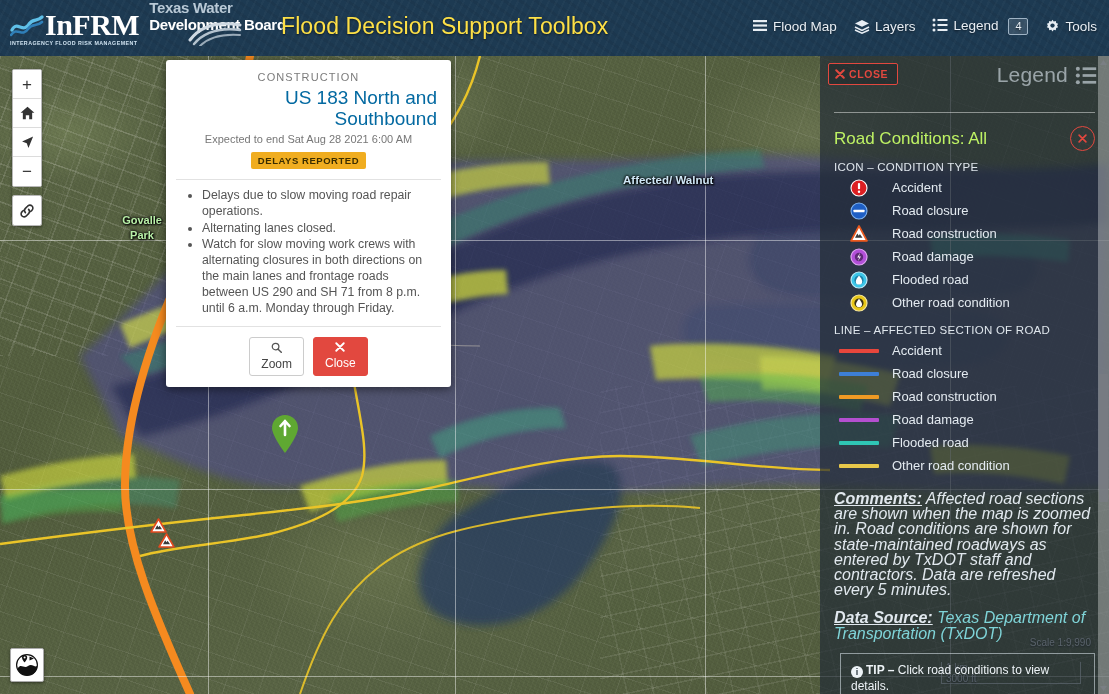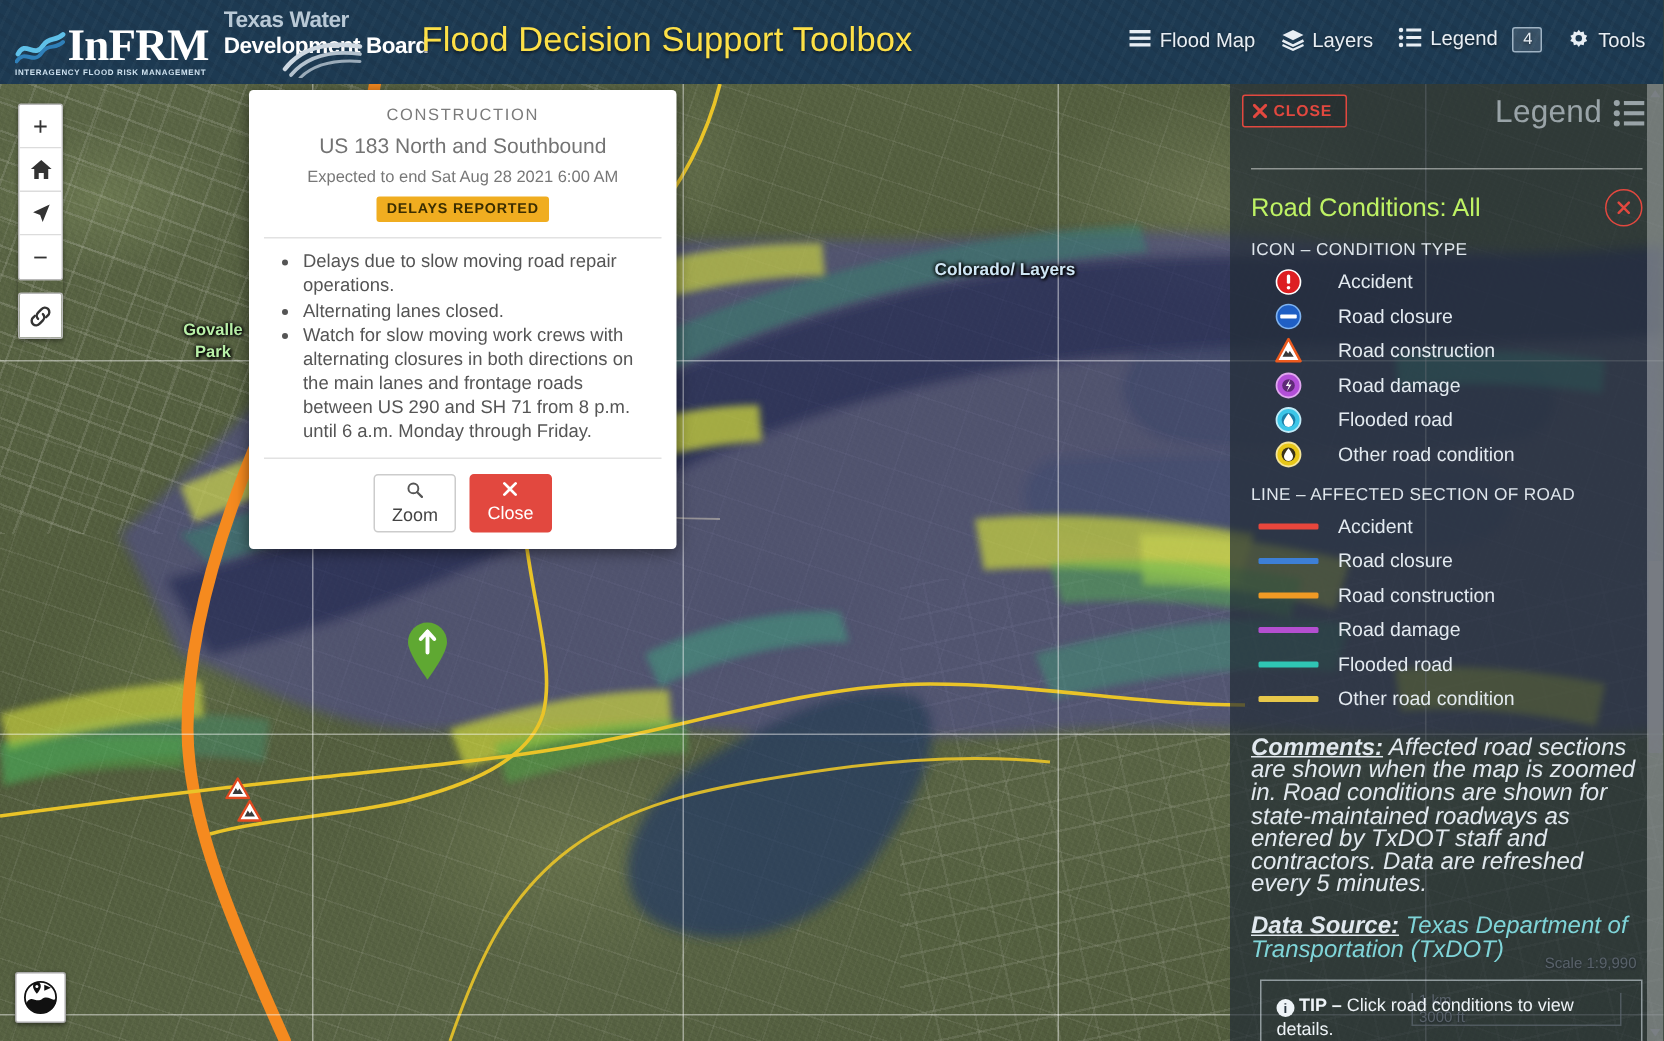--- a/index.html
+++ b/index.html
@@ -23,21 +23,21 @@
     overflow: hidden;
     z-index: 50;
   }
   #header::after{
     content:""; position:absolute; inset:0;
     background:
       repeating-linear-gradient(115deg, rgba(255,255,255,.025) 0 2px, transparent 2px 7px),
       repeating-linear-gradient(35deg, rgba(0,0,0,.05) 0 3px, transparent 3px 9px);
     pointer-events:none;
   }
-  .hdr-left { position:absolute; left:8px; top:0; height:68px; display:flex; align-items:center; gap:0; z-index:3;}
+  .hdr-left { position:absolute; left:8px; top:0; height:68px; display:flex; gap:0; z-index:3;}
   .logo-infrm { position:relative; display:flex; flex-direction:column; justify-content:center; height:56px; padding-left:2px;}
   .logo-infrm-row { display:flex; align-items:baseline; }
   .logo-wave { width:34px; height:26px; margin-right:1px; align-self:center;}
   .logo-infrm-txt {
     font-family:"Liberation Serif", serif;
     font-size:30px; font-weight:700; color:#fff; letter-spacing:-0.5px; line-height:28px;
   }
   .logo-infrm-sub {
     font-size:5.3px; letter-spacing:.45px; color:#cfe2f0; font-weight:700;
     margin-top:1px; white-space:nowrap;
@@ -162,21 +162,21 @@
   }
 
   
   #popup {
     position:absolute; left:166px; top:60px; width:285px; z-index:40;
     background:#fff; border-radius:3px; box-shadow:0 2px 10px rgba(0,0,0,.5);
     font-family:"Liberation Sans", sans-serif;
   }
   .pp-head { padding:11px 14px 10px; text-align:center; }
   .pp-kicker { font-size:11px; letter-spacing:1.1px; color:#7b7b7b; text-transform:uppercase; }
-  .pp-title { font-size:14px; color:#737373; margin-top:4px; font-weight:400; line-height:21px; }
+  .pp-title { font-size:19px; color:#0369a1; margin-top:4px; font-weight:400; line-height:21px;text-align:right; }
   .pp-sub { font-size:11px; color:#777; margin-top:4px; }
   .pp-badge {
     display:inline-block; margin-top:7px; background:#f0ad20; color:#3a2d00;
     font-size:9.5px; font-weight:700; letter-spacing:.55px; padding:3px 7px; border-radius:2px;
   }
   .pp-body {
     margin:0 10px; padding:8px 4px 9px 0; border-top:1px solid #e2e2e2; border-bottom:1px solid #e2e2e2;
   }
   .pp-body ul { margin:0; padding-left:26px; }
   .pp-body li { font-size:12.3px; color:#555; line-height:15.8px; margin-bottom:1px; }
@@ -399,21 +399,21 @@
     <div class="grat">
       <div class="h" style="top:184px"></div>
       <div class="h" style="top:433px"></div>
       <div class="h" style="top:620px"></div>
       <div class="v" style="left:208px"></div>
       <div class="v" style="left:455px"></div>
       <div class="v" style="left:705px"></div>
       <div class="v" style="left:950px"></div>
     </div>
 
-    <div class="maplabel" style="left:623px; top:118px;">Colorado/ Layers</div>
+    <div class="maplabel" style="left:623px; top:118px;">Affected/ Walnut</div>
     <div class="parklabel" style="left:118px; top:157px; width:48px;">Govalle</div>
     <div class="parklabel" style="left:118px; top:172px; width:48px;">Park</div>
 
     <svg class="mk-constr" style="left:299px; top:250px;" viewBox="0 0 17 15">
       <path d="M8.5 1 L16 14 L1 14 Z" fill="#ffffff" stroke="#e2491f" stroke-width="1.6" stroke-linejoin="round"></path>
       <path d="M5 11.3 l2.2-4 1.4 2 1-1.6 2.4 3.6z" fill="#3a3a3a"></path>
     </svg>
     <svg class="mk-constr" style="left:150px; top:462px;" viewBox="0 0 17 15">
       <path d="M8.5 1 L16 14 L1 14 Z" fill="#ffffff" stroke="#e2491f" stroke-width="1.6" stroke-linejoin="round"></path>
       <path d="M5 11.3 l2.2-4 1.4 2 1-1.6 2.4 3.6z" fill="#3a3a3a"></path>

